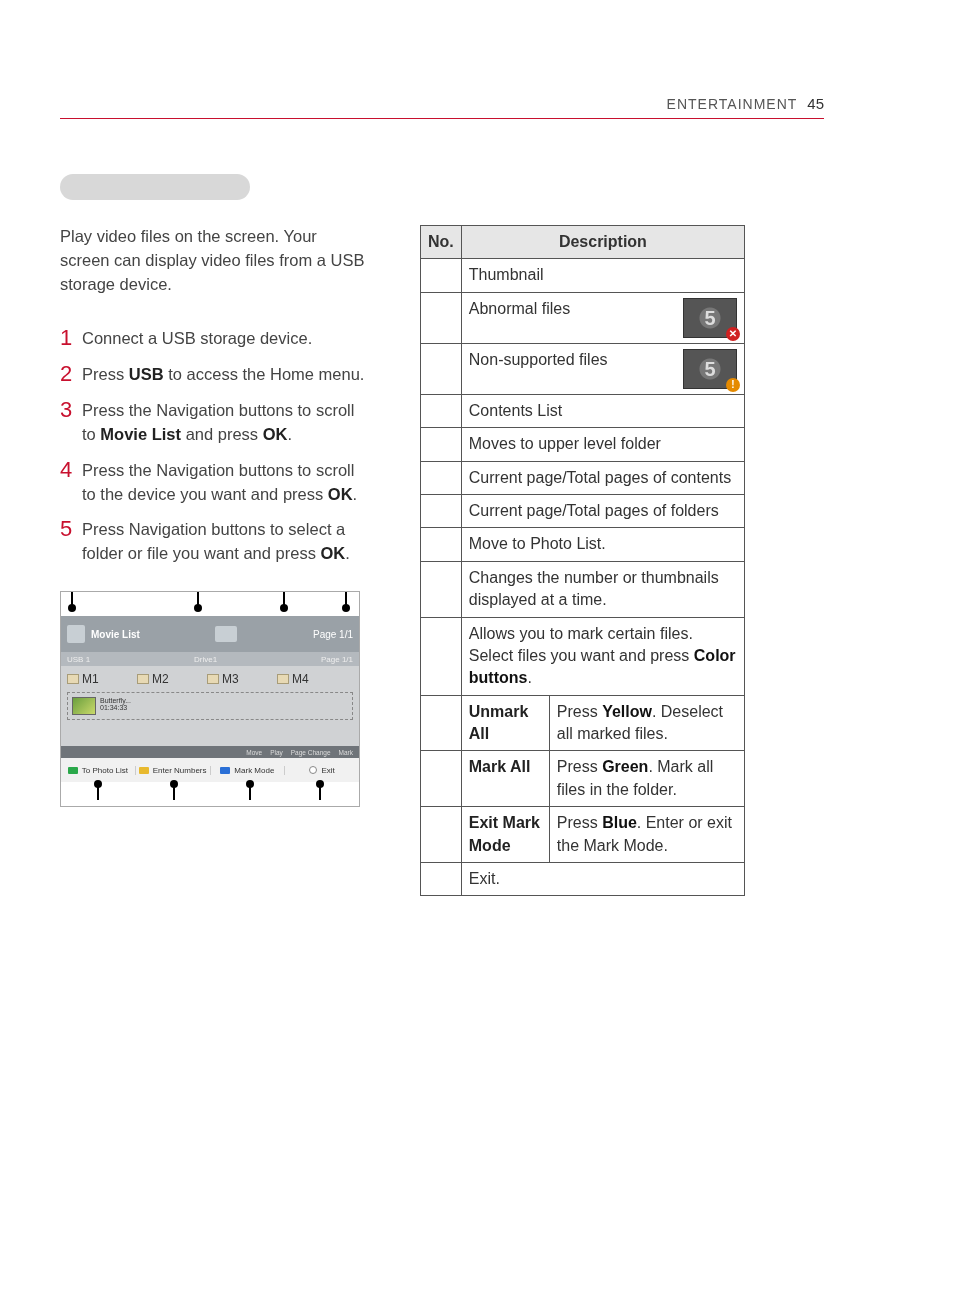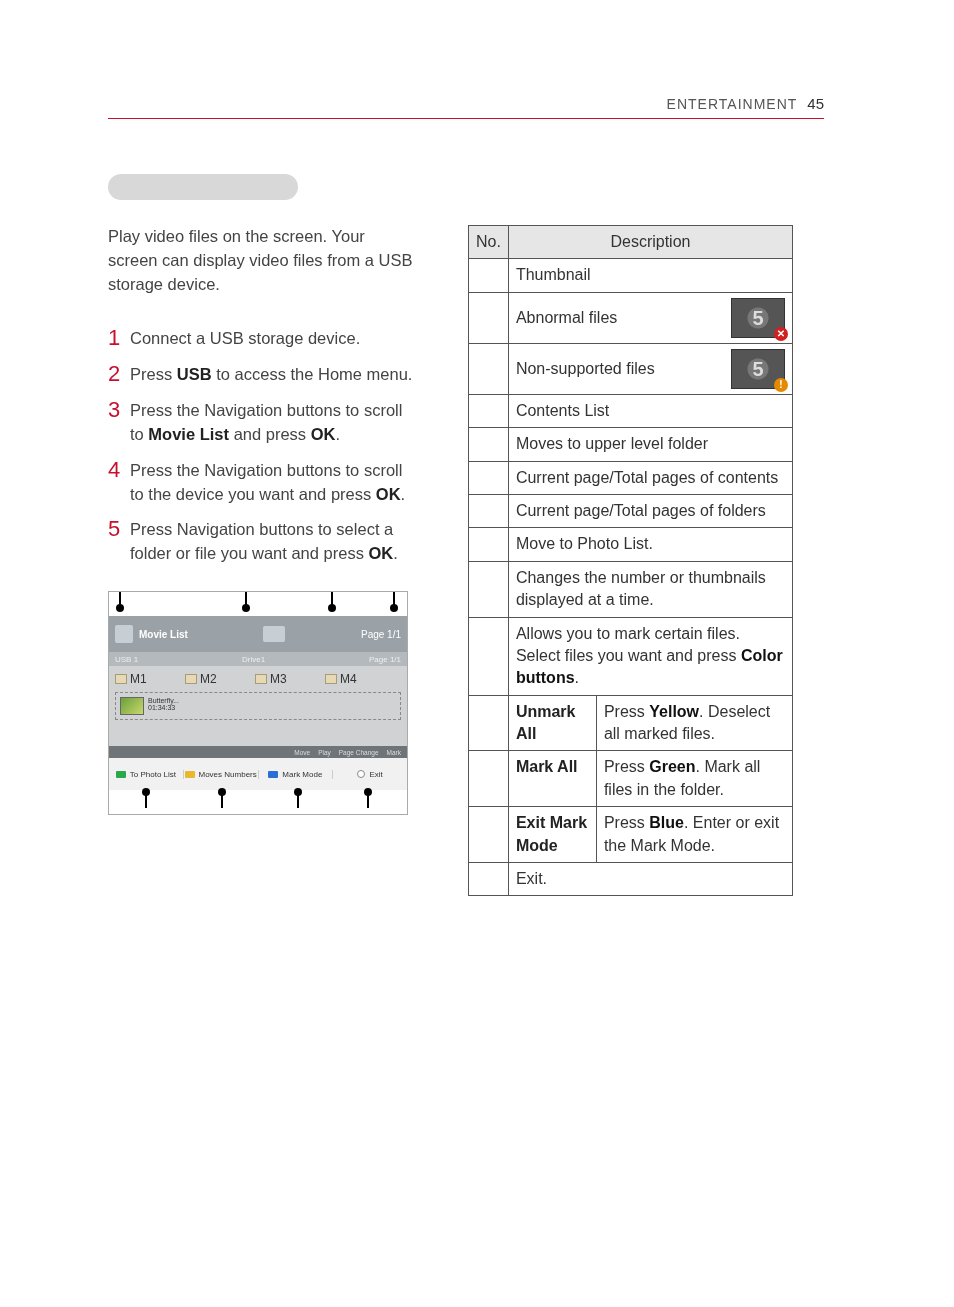--- a/index.html
+++ b/index.html
@@ -5,21 +5,21 @@
   * { box-sizing: border-box; margin: 0; padding: 0; }
   body {
     font-family: Arial, Helvetica, sans-serif;
     color: #333;
     background: #fff;
     width: 954px;
     height: 1307px;
     position: relative;
   }
   .page {
-    padding: 95px 130px 40px 108px;
+    padding: 95px 130px 40px 60px;
   }
   .header-line {
     border-bottom: 1px solid #c8102e;
     margin-bottom: 8px;
   }
   .header-row {
     display: flex;
     justify-content: flex-end;
     align-items: baseline;
     padding-bottom: 6px;
@@ -162,21 +162,21 @@
     font-size: 6.5px;
     color: #ddd;
     display: flex;
     justify-content: flex-end;
     gap: 8px;
     padding: 0 6px;
     align-items: center;
   }
   .sc-footer {
     background: #f1f1f1;
-    height: 32px;
+    height: 24px;
     display: flex;
     align-items: center;
     font-size: 8px;
     color: #333;
   }
   .sc-footer .fitem {
     flex: 1;
     display: flex; align-items: center; justify-content: center;
     gap: 4px;
     border-right: 1px solid #ccc;
@@ -200,35 +200,34 @@
   }
   .desc-table th, .desc-table td {
     border: 1px solid #555;
     padding: 5px 7px;
     vertical-align: top;
     line-height: 1.4;
   }
   .desc-table thead th {
     background: #e6e6e6;
     text-align: center;
-    font-weight: 400;
+    font-weight: 700;
   }
   .desc-table .no-col { width: 34px; }
   .sub-row td.label {
     width: 88px;
     font-weight: 700;
     color: #222;
   }
   .sub-row td { border-left: 1px dashed #888; }
   .sub-row td:first-child { border-left: 1px solid #555; }
   .desc-table td b { font-weight: 700; color: #111; }
 
   .thumb-cell {
     display: flex;
-    align-items: center;
     justify-content: space-between;
     gap: 6px;
   }
   .thumb-img {
     width: 54px; height: 40px;
     background: radial-gradient(circle at 50% 50%, #777 0 10px, #555 11px 100%);
     position: relative;
     display: flex; align-items: center; justify-content: center;
     color: #ddd;
     font-size: 20px;
@@ -338,21 +337,21 @@
             <span>Page Change</span>
             <span>Mark</span>
           </div>
         <div class="sc-footer" id="sc-footer">
             <div class="fitem">
               <span class="dot green"></span>
               <span>To Photo List</span>
             </div>
             <div class="fitem">
               <span class="dot yellow"></span>
-              <span>Moves Numbers</span>
+              <span>Enter Numbers</span>
             </div>
             <div class="fitem">
               <span class="dot blue"></span>
               <span>Mark Mode</span>
             </div>
             <div class="fitem">
               <span class="dot exit"></span>
               <span>Exit</span>
             </div>
           </div>

